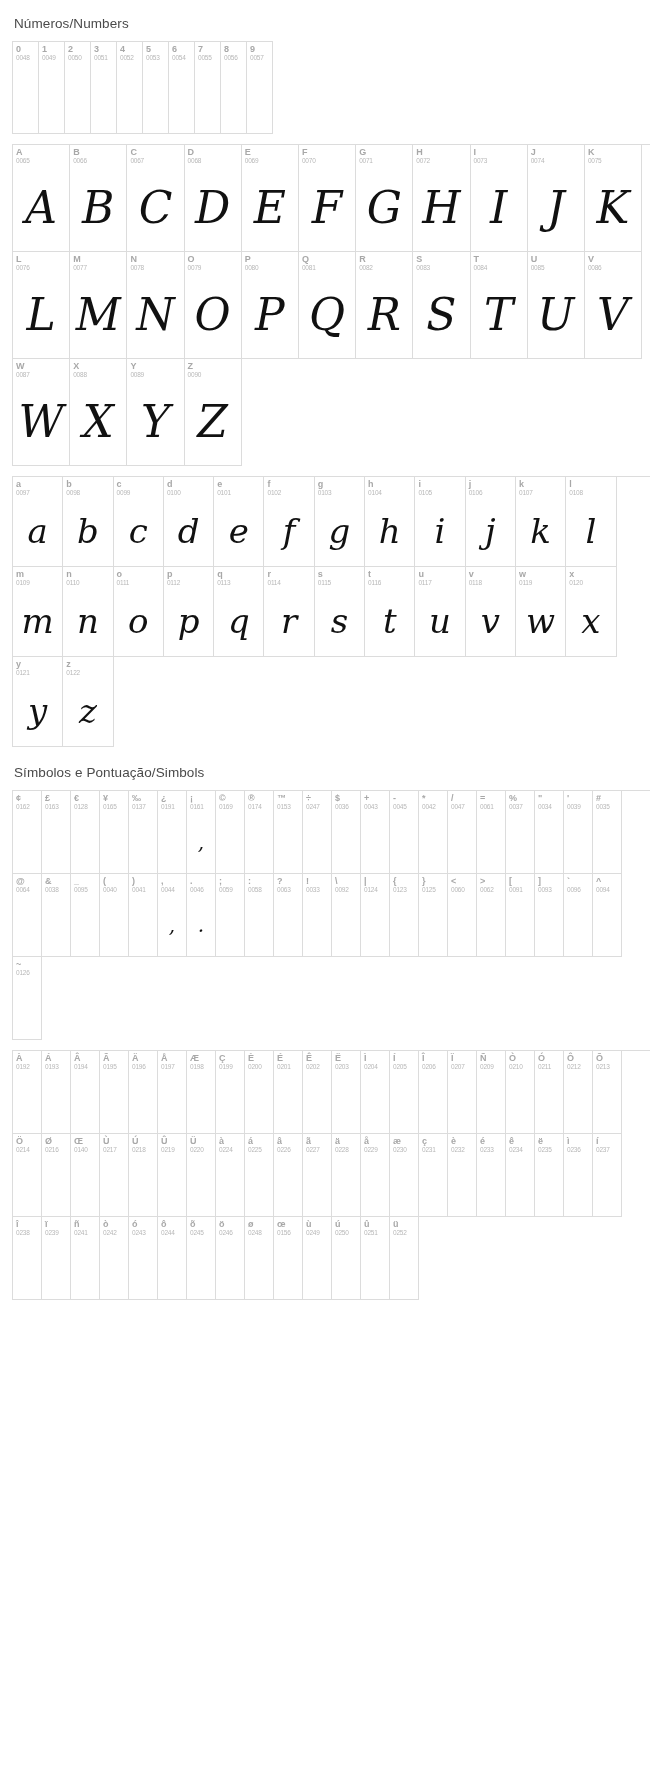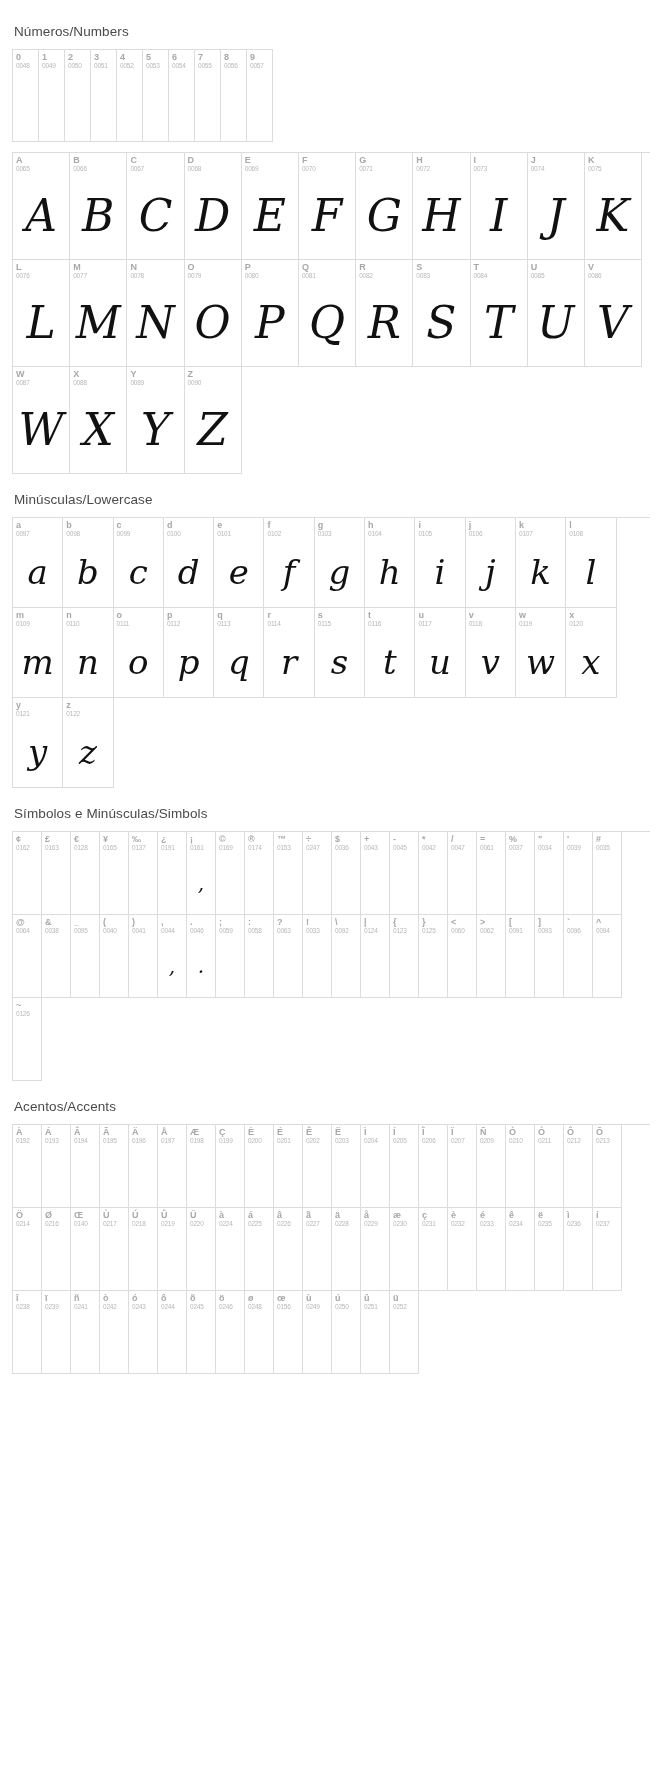--- a/index.html
+++ b/index.html
@@ -9,21 +9,21 @@
   }
   body {
     width: 661px;
     font-family: "Liberation Sans", sans-serif;
     color: #333;
     -webkit-font-smoothing: antialiased;
   }
   .page {
     width: 568px;
     box-sizing: border-box;
-    padding: 16px 12px 18px 12px;
+    padding: 8px 12px 18px 12px;
   }
   .section {
     margin-bottom: 10px;
   }
   .section-title {
     font-size: 13.5px;
     color: #4a4a4a;
     font-weight: 400;
     margin: 0 0 10px 2px;
     padding-top: 8px;
@@ -280,21 +280,20 @@
             <div class="glyph">Y</div>
           </div>
           <div class="cell">
             <span class="char-label">Z</span>
             <span class="code-label">0090</span>
             <div class="glyph">Z</div>
           </div>
         </div>
       </div>
       <div class="section">
-        <div class="section-title">Minúsculas/Lowercase</div>
         <div class="grid grid-lower">
           <div class="cell">
             <span class="char-label">a</span>
             <span class="code-label">0097</span>
             <div class="glyph">a</div>
           </div>
           <div class="cell">
             <span class="char-label">b</span>
             <span class="code-label">0098</span>
             <div class="glyph">b</div>
@@ -415,21 +414,21 @@
             <div class="glyph">y</div>
           </div>
           <div class="cell">
             <span class="char-label">z</span>
             <span class="code-label">0122</span>
             <div class="glyph">z</div>
           </div>
         </div>
       </div>
       <div class="section">
-        <div class="section-title">Símbolos e Minúsculas/Simbols</div>
+        <div class="section-title">Símbolos e Pontuação/Simbols</div>
         <div class="grid grid-symbols">
           <div class="cell">
             <span class="char-label">¢</span>
             <span class="code-label">0162</span>
             <div class="glyph"></div>
           </div>
           <div class="cell">
             <span class="char-label">£</span>
             <span class="code-label">0163</span>
             <div class="glyph"></div>
@@ -635,21 +634,20 @@
             <div class="glyph"></div>
           </div>
           <div class="cell">
             <span class="char-label">~</span>
             <span class="code-label">0126</span>
             <div class="glyph"></div>
           </div>
         </div>
       </div>
       <div class="section">
-        <div class="section-title">Acentos/Accents</div>
         <div class="grid grid-accents">
           <div class="cell">
             <span class="char-label">À</span>
             <span class="code-label">0192</span>
             <div class="glyph"></div>
           </div>
           <div class="cell">
             <span class="char-label">Á</span>
             <span class="code-label">0193</span>
             <div class="glyph"></div>

